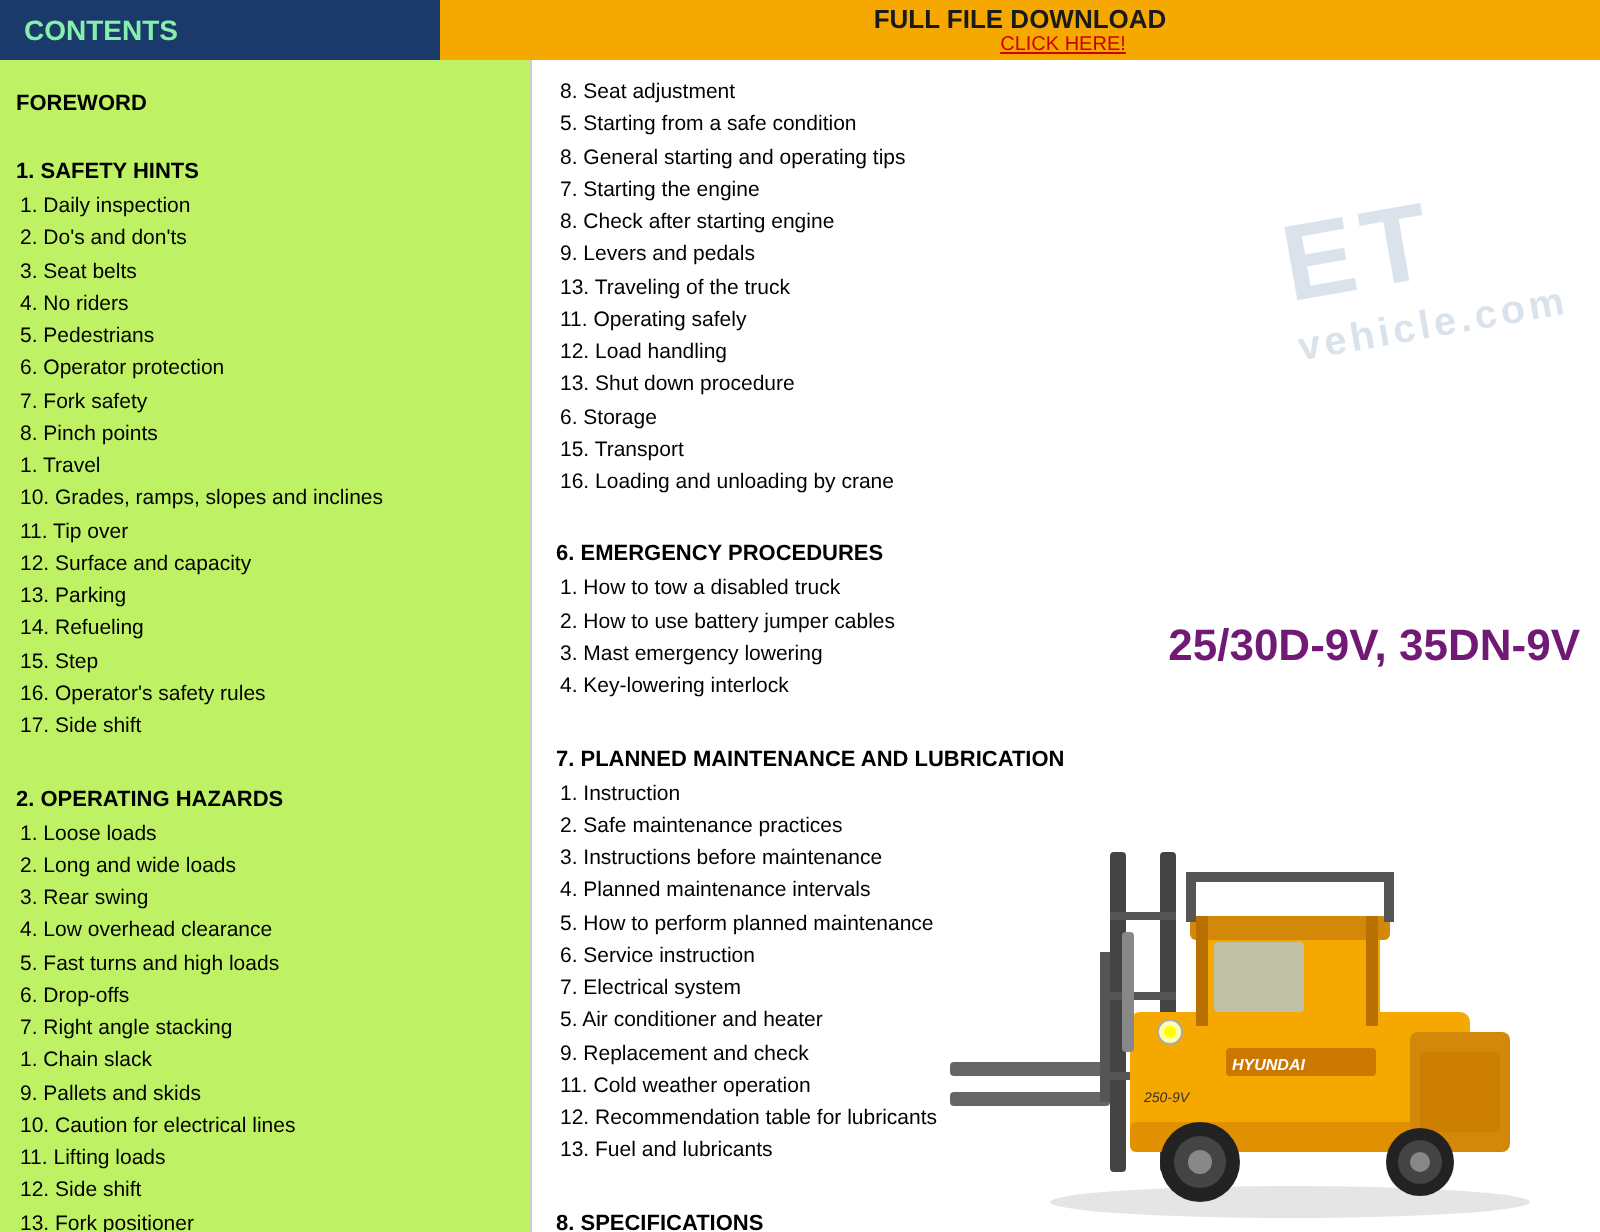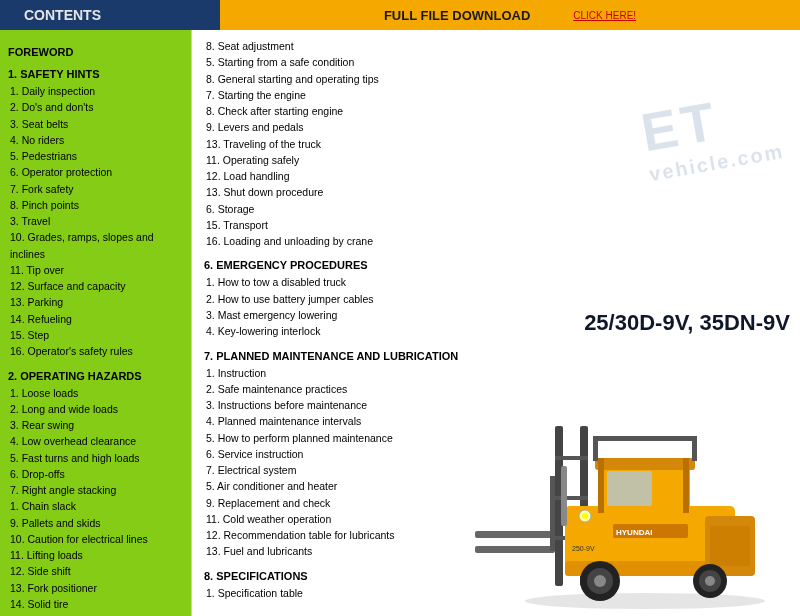--- a/index.html
+++ b/index.html
@@ -6,35 +6,35 @@
     body { width: 800px; height: 616px; overflow: hidden; font-family: Arial, sans-serif; font-size: 11px; background: #fff; }
 
     .top-bar {
       display: flex;
       height: 30px;
       width: 100%;
     }
 
     .contents-tab {
       background: #1a3a6b;
-      color: #e5e5e5;
+      color: #86efac;
       font-weight: bold;
       font-size: 14px;
-      padding: 0 24px;
+      padding: 0 12px;
       display: flex;
       align-items: center;
       width: 220px;
       flex-shrink: 0;
     }
 
     .download-bar {
       background: #f5a800;
       flex: 1;
       display: flex;
-      flex-direction: row;
+      flex-direction: column;
       align-items: center;
       justify-content: center;
       cursor: pointer;
     }
 
     .download-bar .main-text {
       font-weight: bold;
       font-size: 13px;
       color: #1a1a1a;
     }
@@ -46,40 +46,40 @@
       padding-left: 43px;
     }
 
     .main-content {
       display: flex;
       height: calc(616px - 30px);
       width: 100%;
     }
 
     .left-panel {
-      width: 192px;
+      width: 266px;
       flex-shrink: 0;
       padding: 10px 8px;
       overflow-y: auto;
       border-right: 1px solid #ccc;
-      background: #84cc16;
+      background: #bef264;
     }
 
     .right-panel {
       flex: 1;
       padding: 8px 12px;
       overflow-y: auto;
       background: #fff;
       position: relative;
     }
 
     .section-title {
       font-weight: bold;
       font-size: 11px;
-      margin-top: 10px;
+      margin-top: 22px;
       margin-bottom: 3px;
       color: #000;
     }
 
     .section-title.first {
       margin-top: 6px;
     }
 
     .toc-item {
       font-size: 10.5px;
@@ -101,31 +101,32 @@
       white-space: nowrap;
       letter-spacing: 2px;
     }
 
     .model-title {
       position: absolute;
       top: 280px;
       right: 10px;
       font-size: 22px;
       font-weight: bold;
-      color: #0f172a;
+      color: #701a75;
       text-align: center;
     }
 
     
     .forklift-container {
       position: absolute;
       bottom: 5px;
       right: 5px;
       width: 330px;
       height: 235px;
+      font-style: italic;
     }
   </style>
 </head>
 <body>
 
 <div class="top-bar">
   <div class="contents-tab">
     <span>CONTENTS</span>
   </div>
   <div class="download-bar">
@@ -140,28 +141,29 @@
     <div id="left-sections">
         <div class="section-title">1. SAFETY HINTS</div>
         <div class="toc-item">1. Daily inspection</div>
         <div class="toc-item">2. Do's and don'ts</div>
         <div class="toc-item">3. Seat belts</div>
         <div class="toc-item">4. No riders</div>
         <div class="toc-item">5. Pedestrians</div>
         <div class="toc-item">6. Operator protection</div>
         <div class="toc-item">7. Fork safety</div>
         <div class="toc-item">8. Pinch points</div>
-        <div class="toc-item">3. Travel</div>
+        <div class="toc-item">1. Travel</div>
         <div class="toc-item">10. Grades, ramps, slopes and inclines</div>
         <div class="toc-item">11. Tip over</div>
         <div class="toc-item">12. Surface and capacity</div>
         <div class="toc-item">13. Parking</div>
         <div class="toc-item">14. Refueling</div>
         <div class="toc-item">15. Step</div>
         <div class="toc-item">16. Operator's safety rules</div>
+        <div class="toc-item">17. Side shift</div>
         <div class="section-title">2. OPERATING HAZARDS</div>
         <div class="toc-item">1. Loose loads</div>
         <div class="toc-item">2. Long and wide loads</div>
         <div class="toc-item">3. Rear swing</div>
         <div class="toc-item">4. Low overhead clearance</div>
         <div class="toc-item">5. Fast turns and high loads</div>
         <div class="toc-item">6. Drop-offs</div>
         <div class="toc-item">7. Right angle stacking</div>
         <div class="toc-item">1. Chain slack</div>
         <div class="toc-item">9. Pallets and skids</div>

